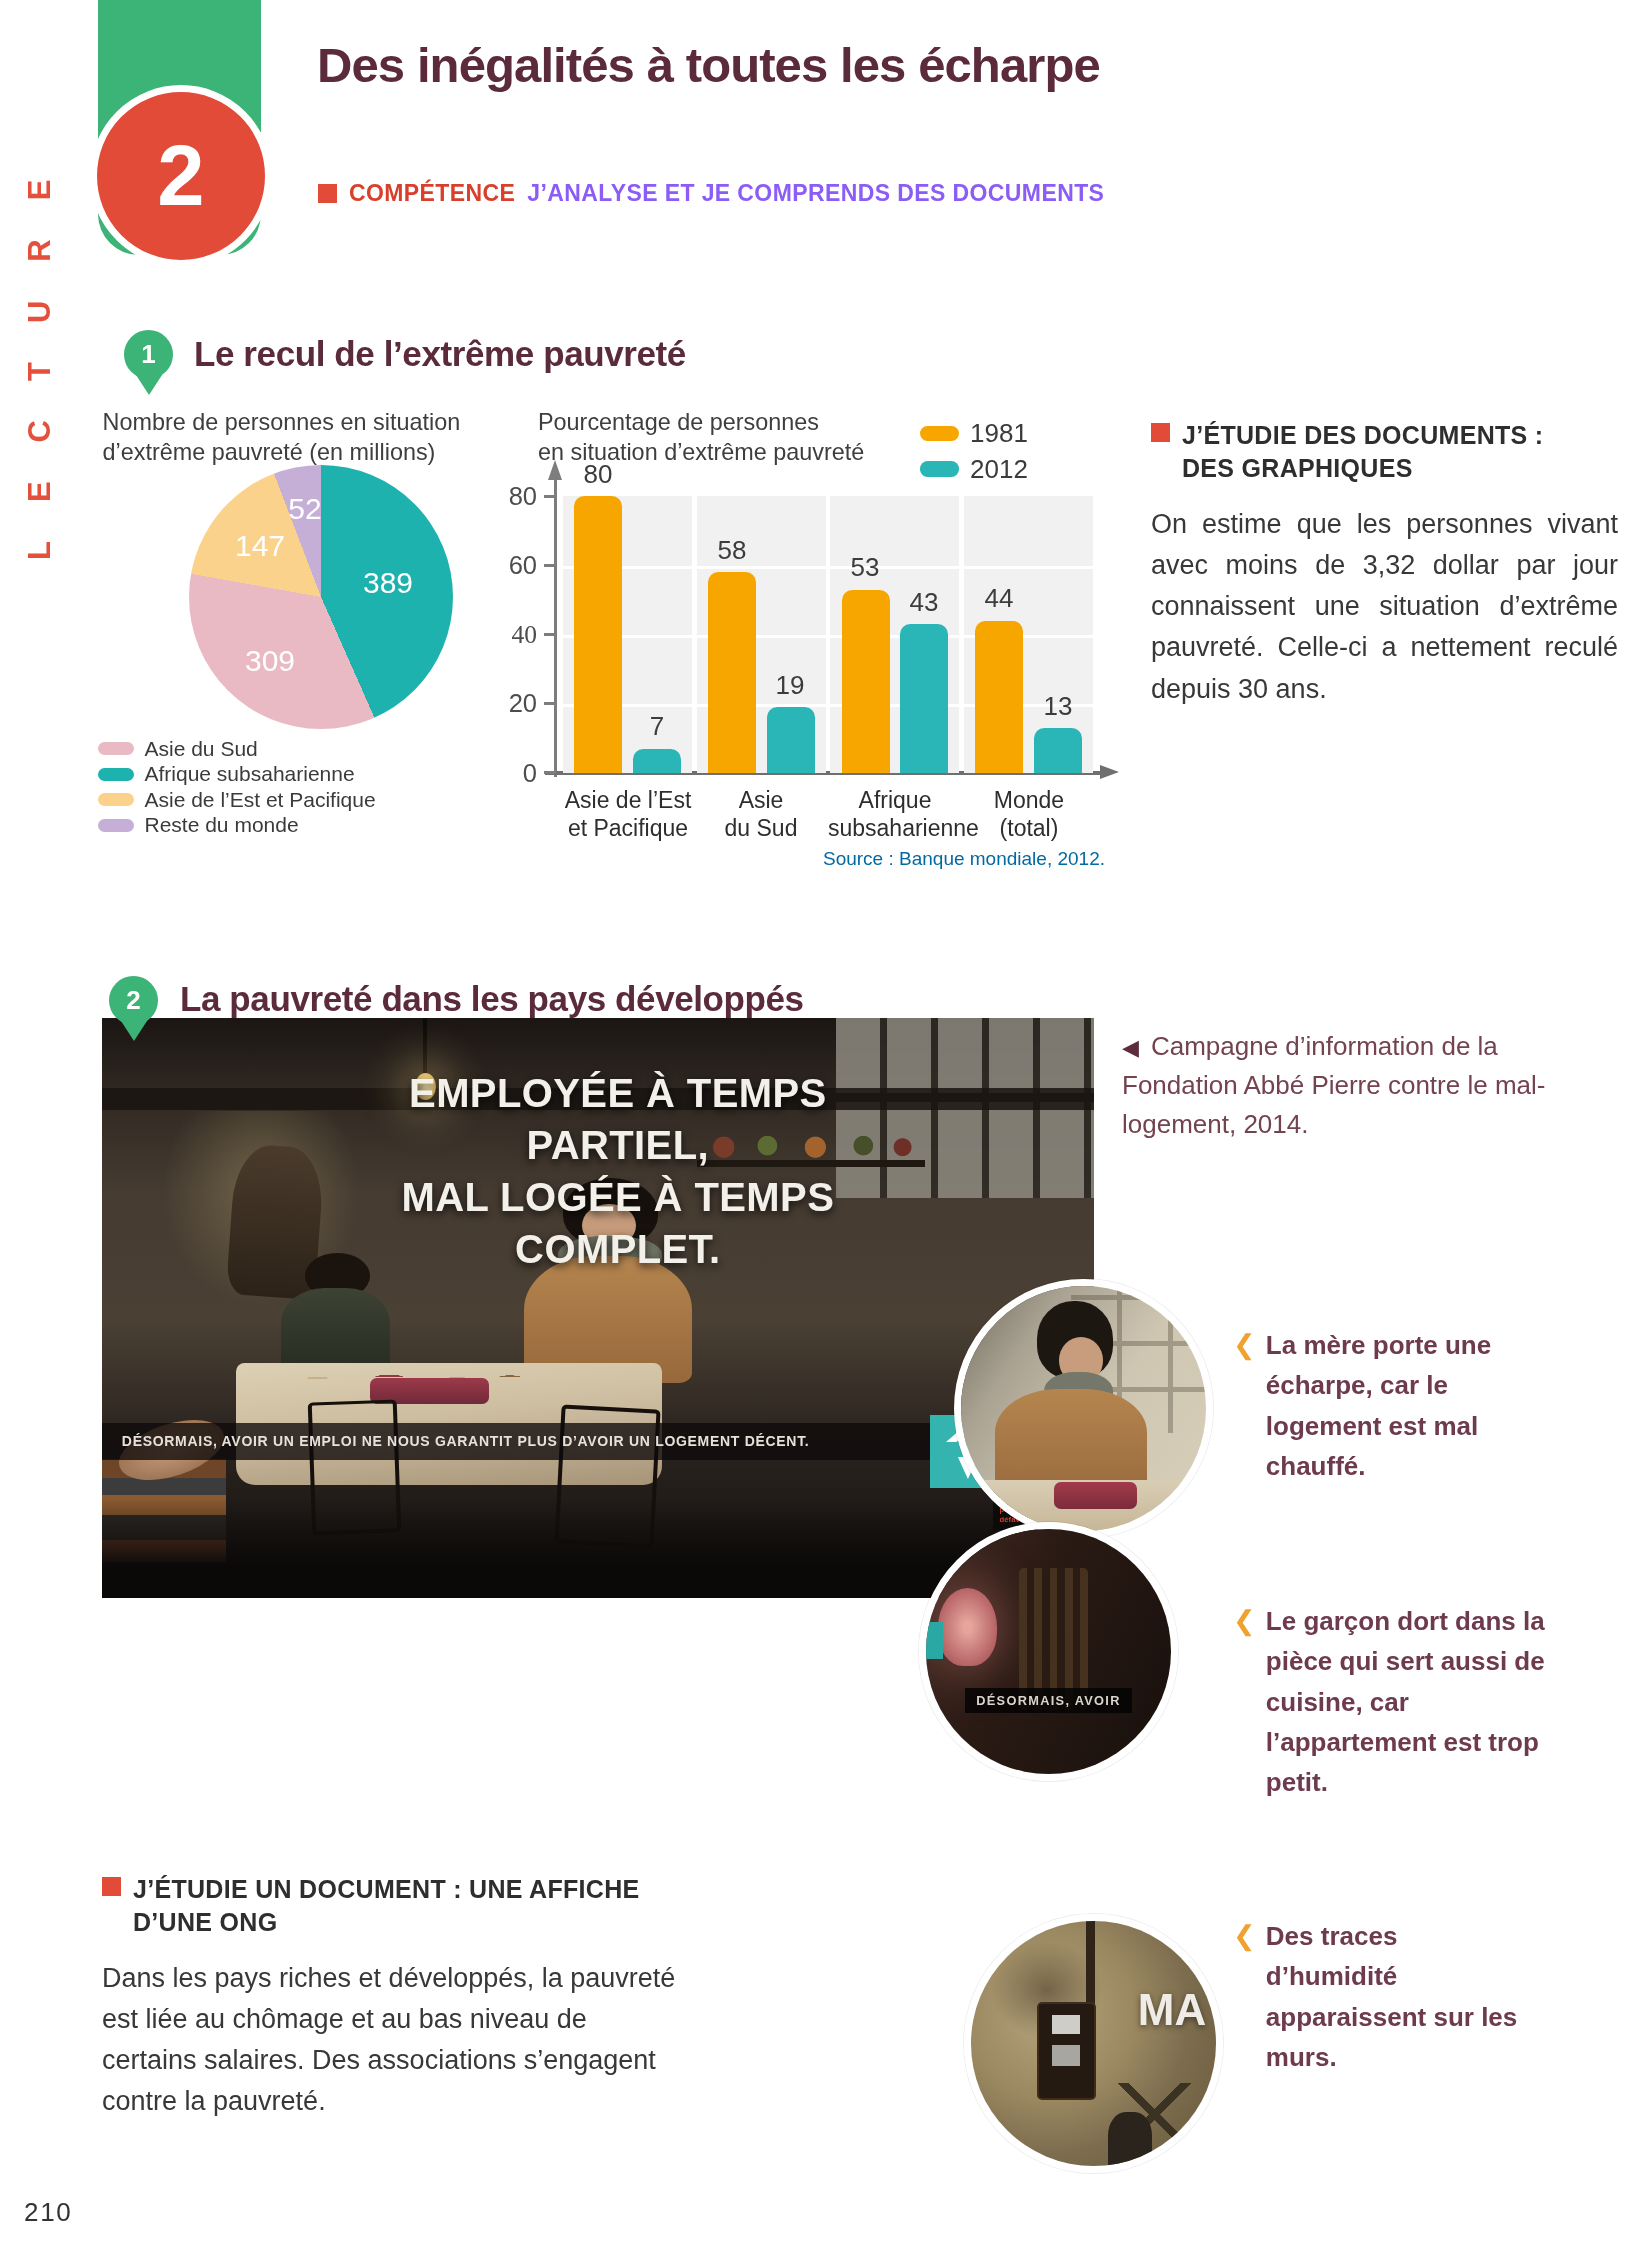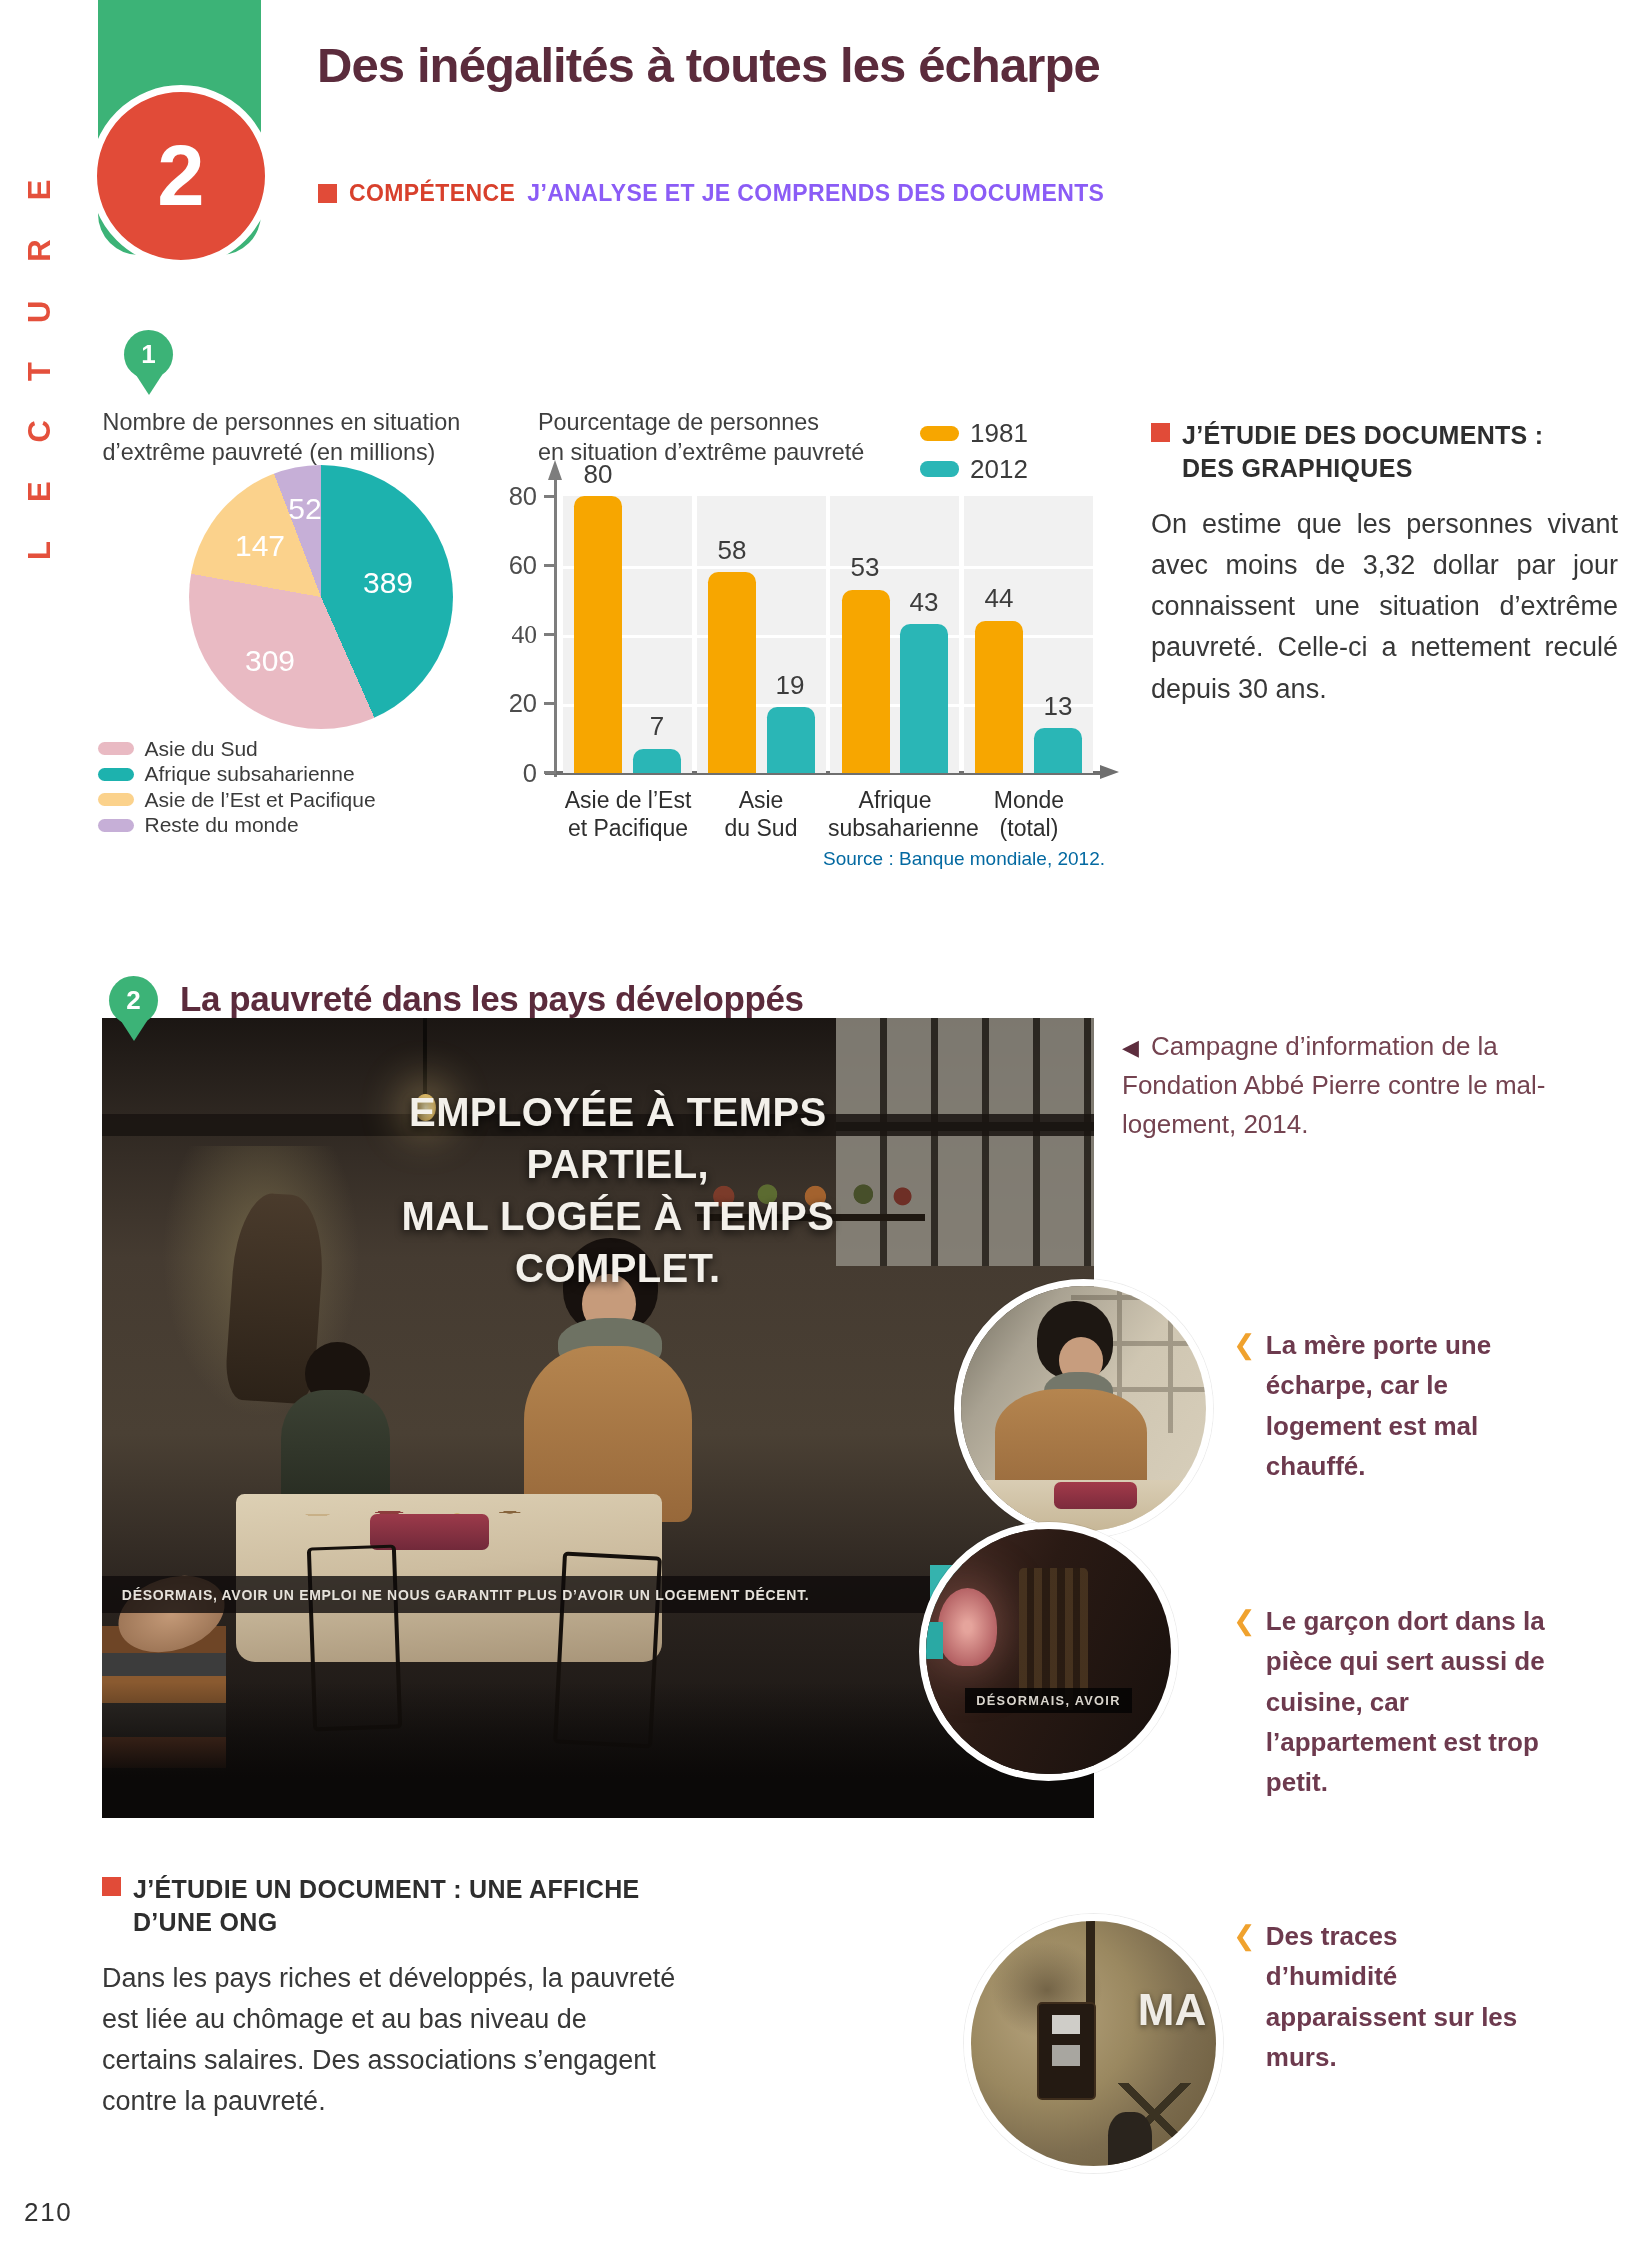--- a/index.html
+++ b/index.html
@@ -61,21 +61,21 @@
 
   
   .study-block { position:absolute; }
   .study-heading { display:flex; gap:12px; align-items:flex-start; }
   .study-heading .red-square { margin-top:4.3px; }
   .study-title { font-size:25px; font-weight:700; color:#2e2e2e; line-height:1.3; letter-spacing:0.3px;}
   .study-paragraph { margin-top:20.4px; font-size:27px; color:#383838; line-height:1.52; }
   .justify { text-align:justify; }
 
   
-  .photo { position:absolute; left:102px; top:1018px; width:992px; height:800px; overflow:hidden;
+  .photo { position:absolute; left:102px; top:1018px; width:992px; height:580px; overflow:hidden;
     background:linear-gradient(180deg,#1b1613 0%,#2e2721 12%,#453b31 30%,#4a4034 52%,#2b241f 72%,#141110 100%); }
   .ph { position:absolute; }
   .ph-window { right:0; top:0; width:26%; height:31%;
     background:repeating-linear-gradient(90deg,#8e8a80 0 44px,#2e2a24 44px 51px),linear-gradient(#9a958c,#6f6a60); opacity:.85; }
   .ph-winbar { right:0; top:13%; width:26%; height:8.5px; background:#26221c; }
   .ph-beam { left:0; top:12%; width:100%; height:22px; background:#191411; opacity:.85;}
   .ph-cord { left:32.4%; top:0; width:3.4px; height:9.5%; background:#0d0b09; }
   .ph-bulb { left:31.6%; top:9.5%; width:20.4px; height:27px; border-radius:50%;
     background:radial-gradient(#fff3c4 0%,#e8c570 60%,#b98f3e 100%); box-shadow:0 0 39px 17px rgba(255,220,140,.28); }
   .ph-mold { left:6%; top:16%; width:20%; height:34%;
@@ -197,20 +197,21 @@
   <div class="chapter-tab"></div>
   <div class="chapter-badge">2</div>
   <h1 class="page-title">Des inégalités à toutes les écharpe</h1>
   <div class="competence-row">
     <span class="red-square"></span>
     <span class="competence-label">COMPÉTENCE</span>
     <span class="competence-text">J’ANALYSE ET JE COMPRENDS DES DOCUMENTS</span>
   </div>
 
   <div class="pin" style="left:124px; top:330px;">1</div>
+  <h2 class="section-title" style="left:194px; top:334px;">Le recul de l’extrême pauvreté</h2>
 
   <div class="pie-block">
     <div class="chart-title pie-title">
       <div>Nombre de personnes en situation</div>
       <div>d’extrême pauvreté (en millions)</div>
     </div>
     <div class="pie-circle" style="background: conic-gradient(rgb(29, 178, 174) 0deg, rgb(29, 178, 174) 156.12deg, rgb(233, 186, 195) 156.12deg, rgb(233, 186, 195) 280.13deg, rgb(251, 210, 140) 280.13deg, rgb(251, 210, 140) 339.13deg, rgb(198, 175, 215) 339.13deg, rgb(198, 175, 215) 360deg);">
         <div class="pie-label" style="left: 199px; top: 118px;">389</div>
         <div class="pie-label" style="left: 81px; top: 196px;">309</div>
         <div class="pie-label" style="left: 71px; top: 81px;">147</div>

